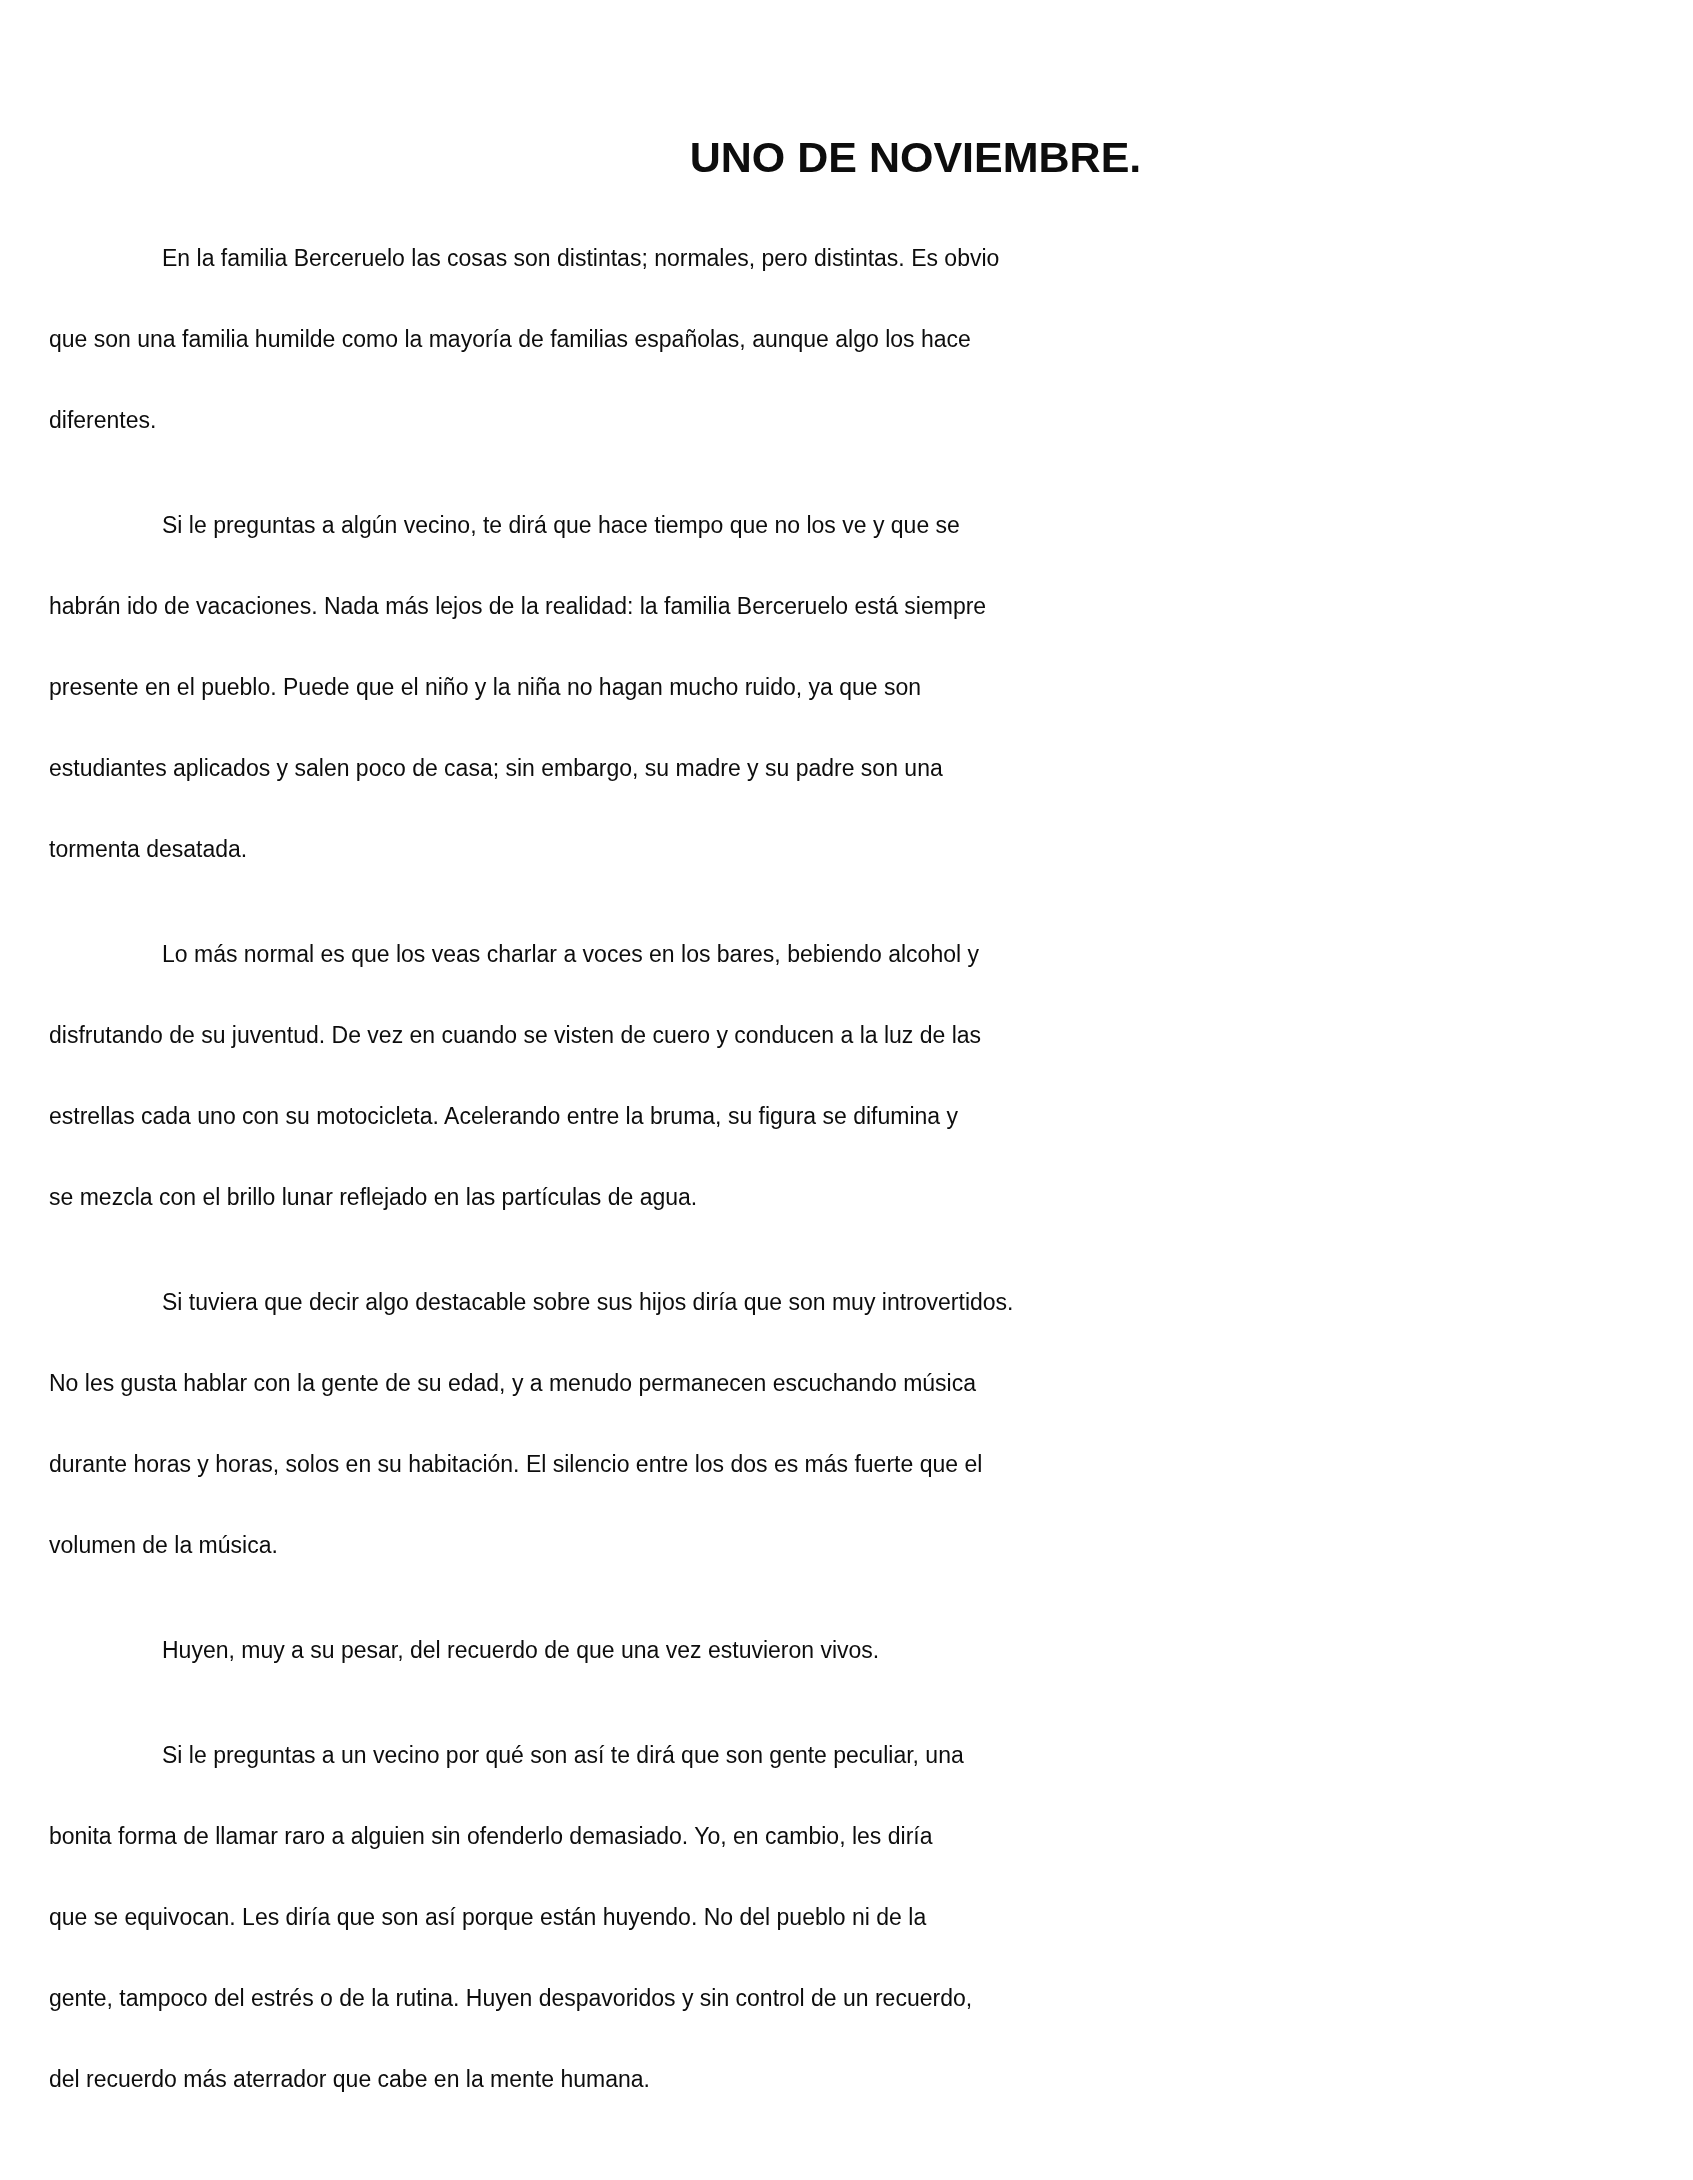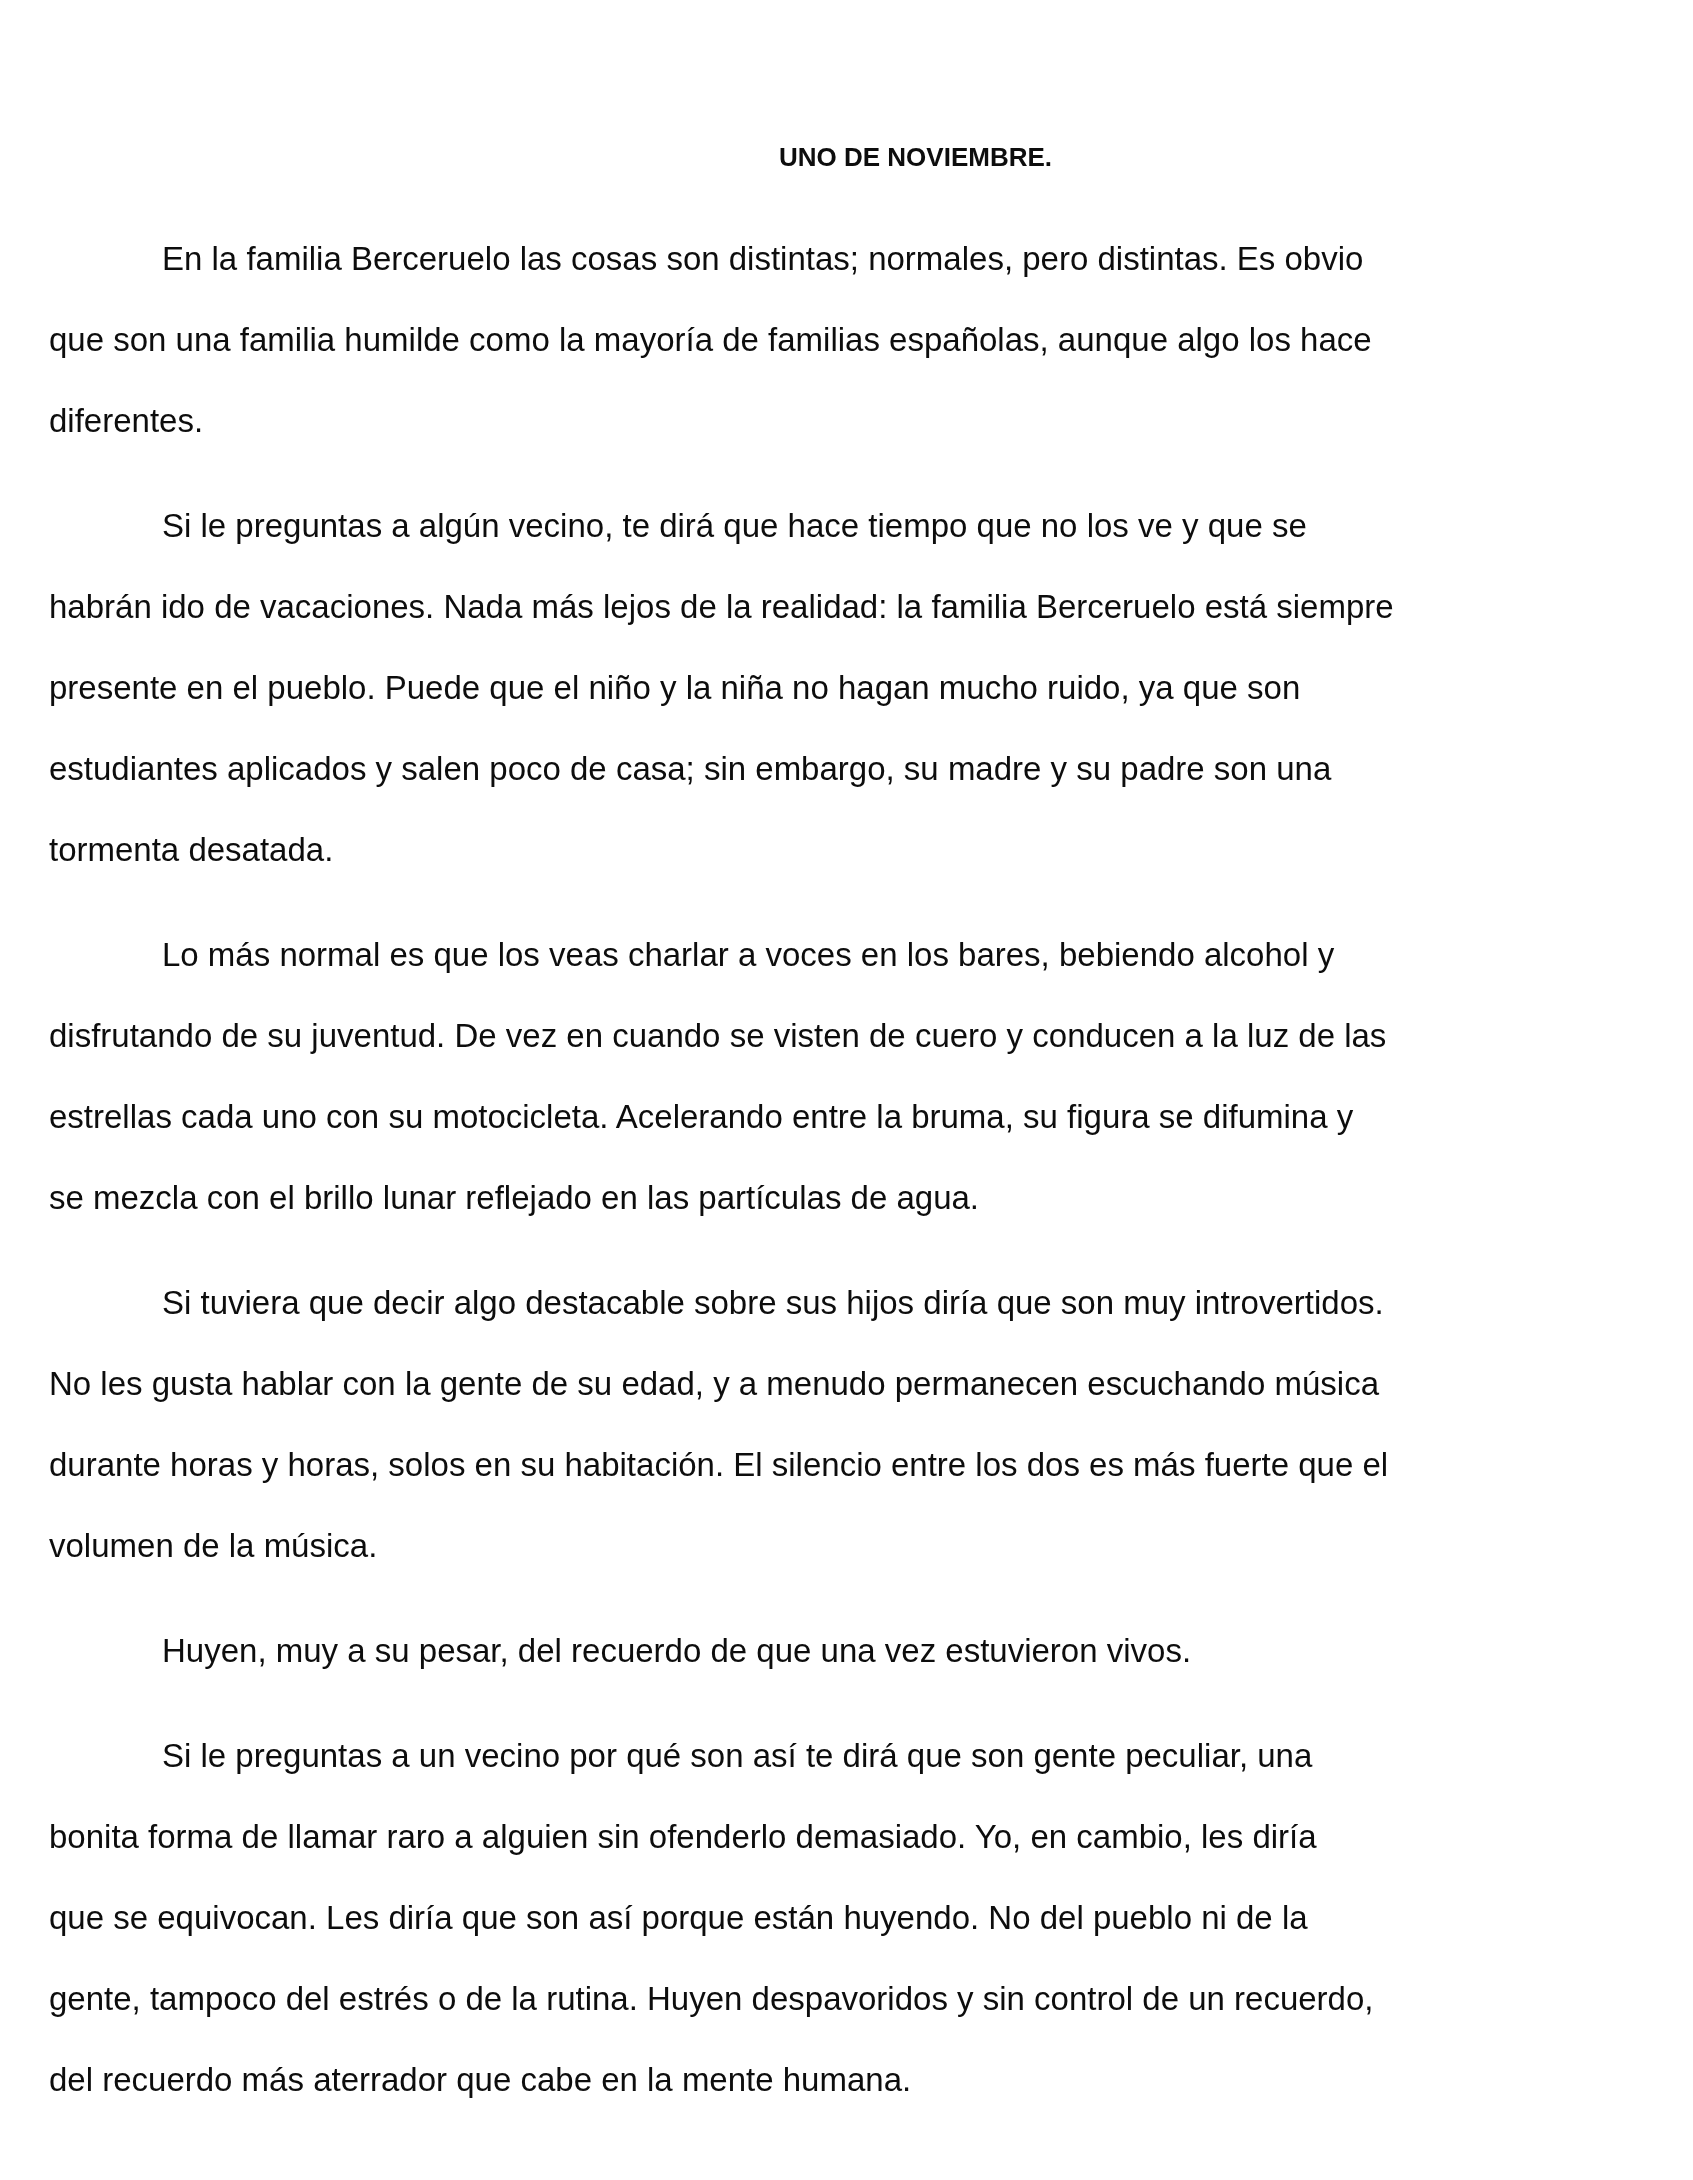--- a/index.html
+++ b/index.html
@@ -15,34 +15,34 @@
   .page {
     box-sizing: border-box;
     width: 1693px;
     height: 2181px;
     padding: 133px 24px 0 49px;
     background: #ffffff;
     color: #0d0d0d;
     font-family: "Liberation Sans", "DejaVu Sans", sans-serif;
   }
   .doc-title {
-    font-size: 26px;
+    font-size: 43px;
     font-weight: 700;
     line-height: 48px;
     text-align: center;
     
     text-indent: 113px;
     margin: 0 0 37px 0;
     white-space: pre;
   }
   .doc-body {
     
   }
   .doc-para {
-    font-size: 33px;
+    font-size: 23px;
     font-weight: 400;
     line-height: 81px;
     margin: 0 0 24px 0;
     text-indent: 113px;   
     white-space: pre;     
     text-align: left;
   }
 </style>
 </head>
 <body>

